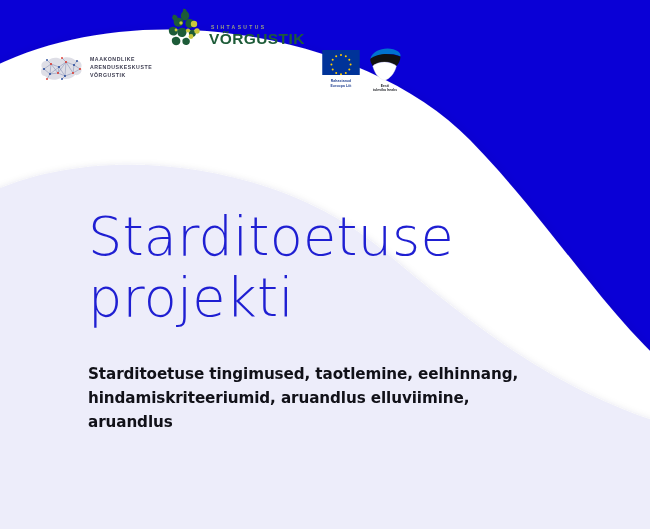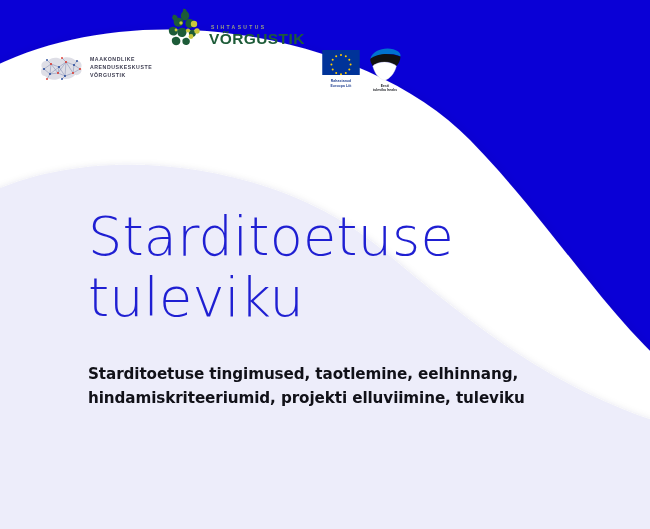--- a/index.html
+++ b/index.html
@@ -259,16 +259,16 @@
         <path d="M14 48 C28 36 56 34 74 48 C70 66 56 82 44 84 C30 82 18 66 14 48 Z" fill="#ffffff" stroke="#d5d5dd" stroke-width="0.8"></path>
       </svg>
       <div class="ee-caption">
         <div>Eesti</div>
         <div>tuleviku heaks</div>
       </div>
     </div>
 
   </div>
 
-  <div id="title">Starditoetuse tuleviku</div>
-  <div id="subtitle">Starditoetuse tingimused, taotlemine, eelhinnang, hindamiskriteeriumid, projekti elluviimine, tuleviku</div>
+  <div id="title">Starditoetuse projekti</div>
+  <div id="subtitle">Starditoetuse tingimused, taotlemine, eelhinnang, hindamiskriteeriumid, aruandlus elluviimine, aruandlus</div>
 
 </div>
 
 </body></html>

